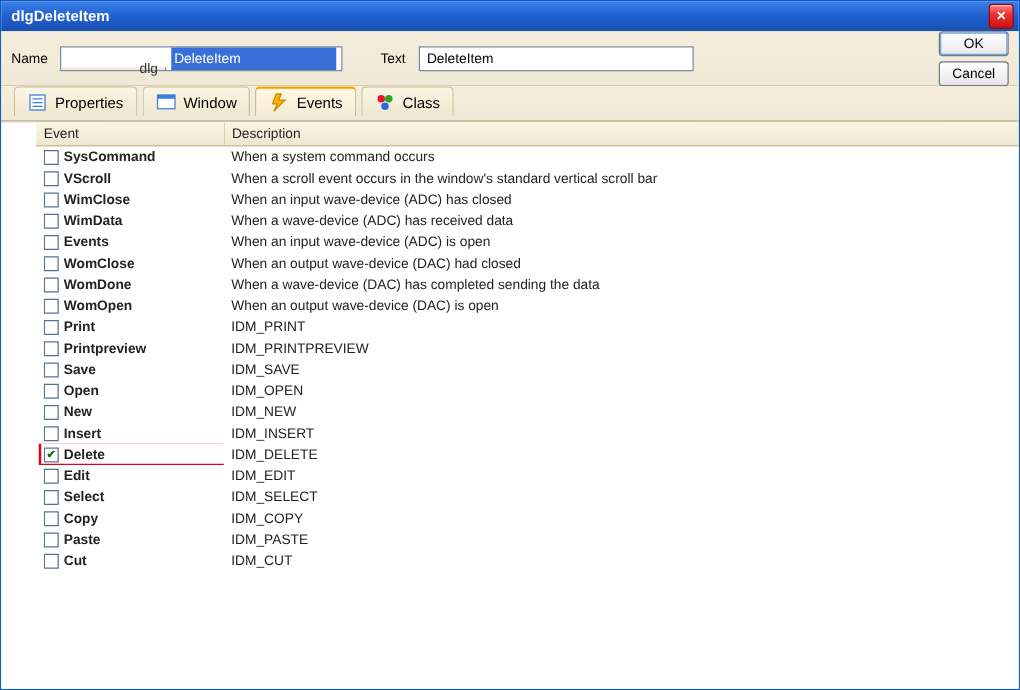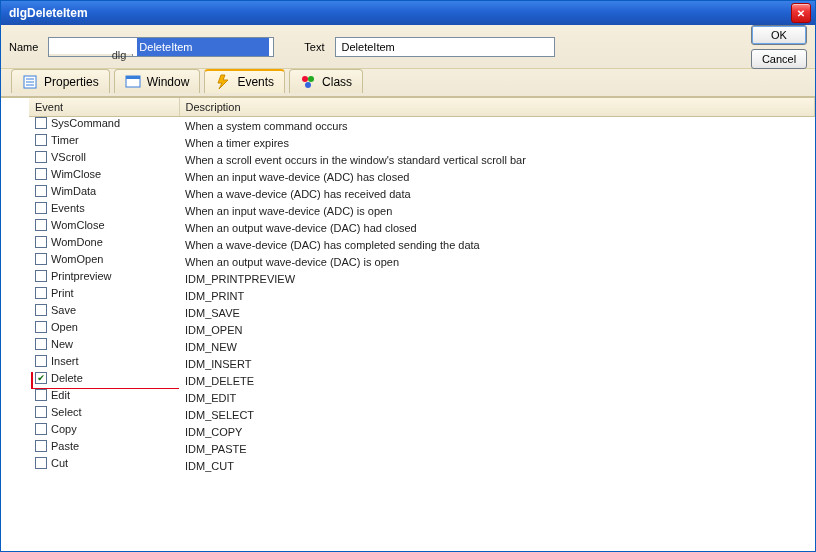--- a/index.html
+++ b/index.html
@@ -27,21 +27,21 @@
   .tab { height: 24px; background: linear-gradient(to bottom,#fbf5e4 0%,#efe7cf 100%); border: 1px solid #c9bf99; border-bottom: none; border-top-left-radius: 4px; border-top-right-radius: 4px; display: flex; align-items: center; padding: 0 10px; gap: 6px; cursor: pointer; font-size: 12px; position: relative; }
   .tab.active { border-top: 2px solid #f2a600; background: linear-gradient(to bottom,#fff8e4 0%,#f5ecd4 100%); }
   .tab-icon { width: 16px; height: 16px; display: inline-block; }
 
   .table-wrap { flex: 1; display: flex; border-top: 1px solid #c9bf99; }
   .table-scroll { flex: 1; overflow-y: scroll; overflow-x: hidden; background: #fff; padding-left: 28px; }
   table { border-collapse: collapse; width: 100%; table-layout: fixed; }
   thead th { position: sticky; top: 0; background: linear-gradient(to bottom,#fbf5e4 0%,#efe7cf 100%); border-bottom: 1px solid #c9bf99; border-right: 1px solid #d8d0b0; text-align: left; padding: 3px 6px; font-weight: normal; font-size: 11px; color: #222;}
   tbody td { padding: 0 6px; height: 17px; font-size: 11px; color: #222; white-space: nowrap; overflow: hidden; text-overflow: clip; vertical-align: middle; }
   tbody tr { height: 17px; }
-  .evt-cell { display: flex; align-items: flex-start; gap: 4px; height: 17px; overflow: hidden; }
+  .evt-cell { display: flex; align-items: center; gap: 4px; height: 17px; overflow: hidden; font-weight: bold; }
   .chk { width: 12px; height: 12px; border: 1px solid #5a7090; background: #fff; display: inline-flex; align-items: center; justify-content: center; font-size: 10px; line-height: 1; color: #106a10; cursor: pointer; flex: 0 0 12px; }
   .chk.checked::after { content: "✔"; font-size: 9px; }
   .highlight-box { position: absolute; border: 2px solid #e1001a; pointer-events: none; }
   
   
   .table-scroll::-webkit-scrollbar { width: 16px; }
   .table-scroll::-webkit-scrollbar-track { background: #f1ede0; }
   .table-scroll::-webkit-scrollbar-thumb { background: #cfdff3; border: 1px solid #9ab8dd; border-radius: 2px; }
 </style>
 </head>
@@ -139,29 +139,20 @@
                   <span class="chk"></span>
                   <span>SysCommand</span>
                 </div>
               </td>
               <td>When a system command occurs</td>
             </tr>
             <tr>
               <td style="position: relative;">
                 <div class="evt-cell">
                   <span class="chk"></span>
-                  <span>Timer</span>
-                </div>
-              </td>
-              <td>When a timer expires</td>
-            </tr>
-            <tr>
-              <td style="position: relative;">
-                <div class="evt-cell">
-                  <span class="chk"></span>
                   <span>VScroll</span>
                 </div>
               </td>
               <td>When a scroll event occurs in the window's standard vertical scroll bar</td>
             </tr>
             <tr>
               <td style="position: relative;">
                 <div class="evt-cell">
                   <span class="chk"></span>
                   <span>WimClose</span>
@@ -211,33 +202,33 @@
                   <span class="chk"></span>
                   <span>WomOpen</span>
                 </div>
               </td>
               <td>When an output wave-device (DAC) is open</td>
             </tr>
             <tr>
               <td style="position: relative;">
                 <div class="evt-cell">
                   <span class="chk"></span>
+                  <span>Print</span>
+                </div>
+              </td>
+              <td>IDM_PRINT</td>
+            </tr>
+            <tr>
+              <td style="position: relative;">
+                <div class="evt-cell">
+                  <span class="chk"></span>
                   <span>Printpreview</span>
                 </div>
               </td>
               <td>IDM_PRINTPREVIEW</td>
-            </tr>
-            <tr>
-              <td style="position: relative;">
-                <div class="evt-cell">
-                  <span class="chk"></span>
-                  <span>Print</span>
-                </div>
-              </td>
-              <td>IDM_PRINT</td>
             </tr>
             <tr>
               <td style="position: relative;">
                 <div class="evt-cell">
                   <span class="chk"></span>
                   <span>Save</span>
                 </div>
               </td>
               <td>IDM_SAVE</td>
             </tr>

